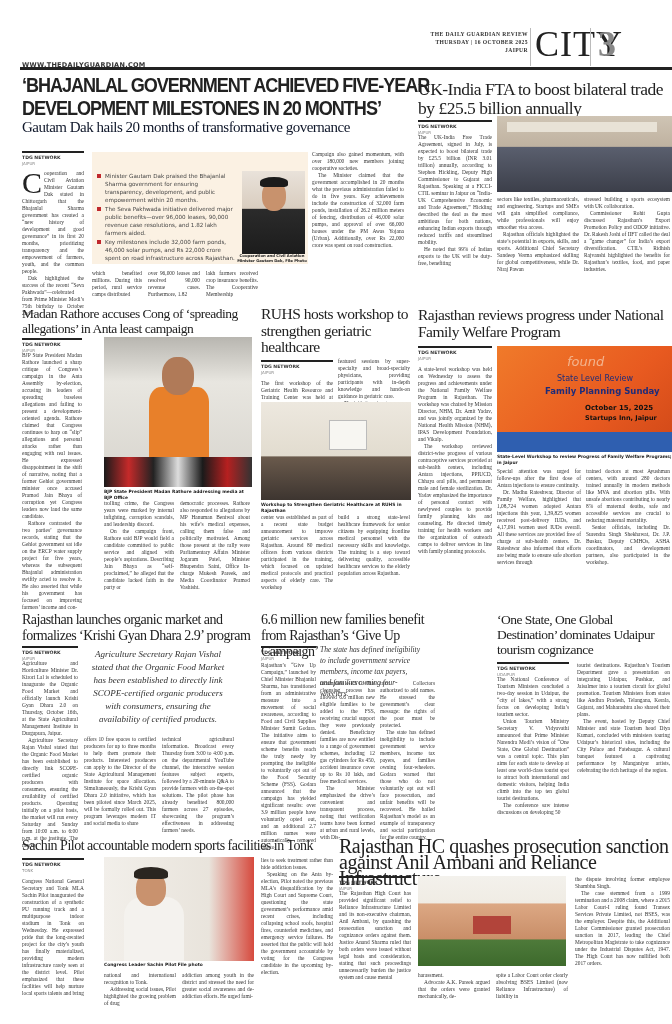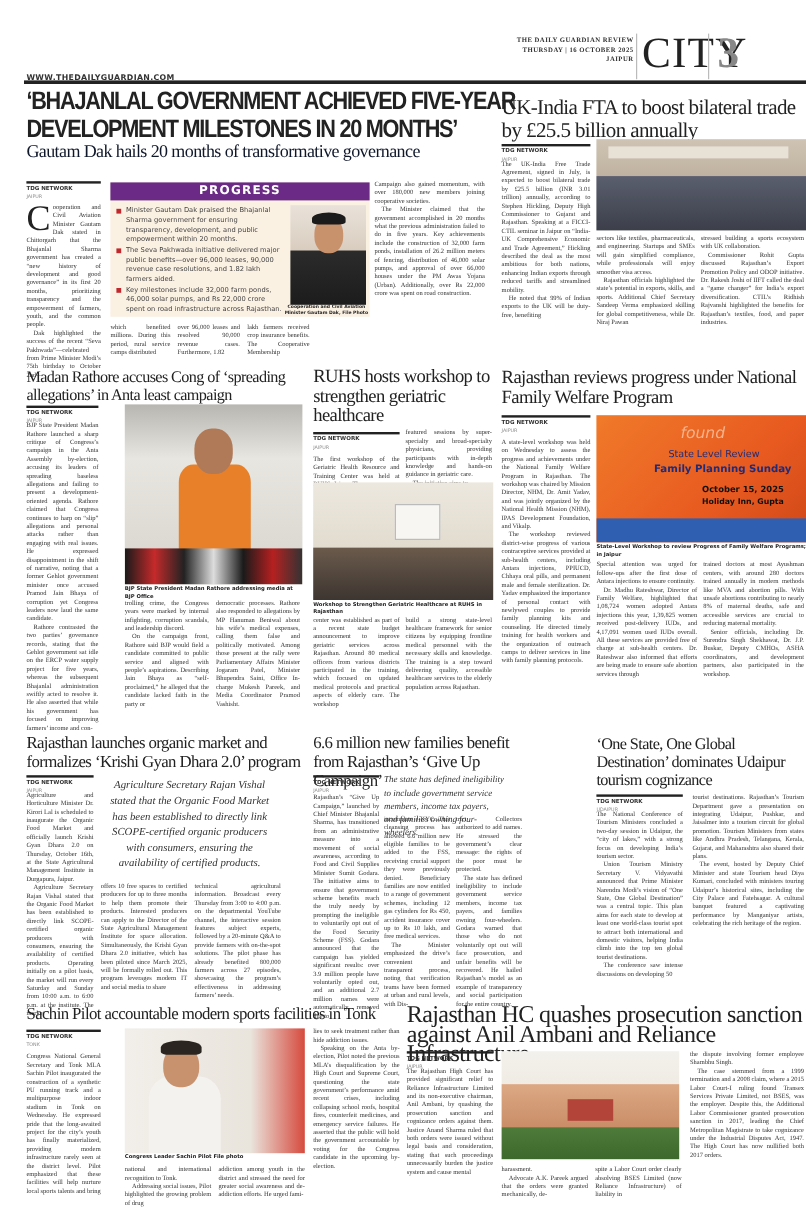--- a/index.html
+++ b/index.html
@@ -48,21 +48,20 @@
   <div class="abs h-cond" style="left:22px;top:74px;font-size:21px;line-height:22px;transform:scaleX(.86);white-space:nowrap">‘BHAJANLAL GOVERNMENT ACHIEVED FIVE-YEAR</div>
   <div class="abs h-cond" style="left:22px;top:97px;font-size:21px;line-height:22px;transform:scaleX(.86);white-space:nowrap">DEVELOPMENT MILESTONES IN 20 MONTHS’</div>
   <div class="abs h-serif" style="left:22px;top:119px;font-size:15px;line-height:16px;color:#0f172a;white-space:nowrap">Gautam Dak hails 20 months of transformative governance</div>
   <div class="abs byline" style="left:22px;top:151px;width:62px"><span>TDG NETWORK</span><span class="loc">JAIPUR</span></div>
   <div class="abs body" style="left:22px;top:170px;width:62px">
     <p class="first"><span class="dropcap">C</span><span>ooperation and Civil Aviation Minister Gautam Dak stated in Chittorgarh that the Bhajanlal Sharma government has created a “new history of development and good governance” in its first 20 months, prioritizing transparency and the empowerment of farmers, youth, and the common people.</span></p>
     <p>Dak highlighted the success of the recent “Seva Pakhwada”—celebrated from Prime Minister Modi’s 75th birthday to October 2nd—</p>
   </div>
 
   <div class="abs progress-box" style="left:92px;top:152px;width:216px;height:112px">
-    <div class="progress-head">PROGRESS</div>
     <ul class="progress-list" style="position:absolute;left:5px;top:20px;width:140px">
       <li>Minister Gautam Dak praised the Bhajanlal Sharma government for ensuring transparency, development, and public empowerment within 20 months.</li>
       <li>The Seva Pakhwada initiative delivered major public benefits—over 96,000 leases, 90,000 revenue case resolutions, and 1.82 lakh farmers aided.</li>
       <li>Key milestones include 32,000 farm ponds, 46,000 solar pumps, and Rs 22,000 crore spent on road infrastructure across Rajasthan.</li>
     </ul>
     <div class="photo" style="position:absolute;left:150px;top:19px;width:63px;height:83px;background:linear-gradient(180deg,#e9e2da 0%,#d9cdbf 45%,#2b2b2b 46%,#1c1c1c 100%)">
       <div style="position:absolute;left:20px;top:10px;width:24px;height:30px;border-radius:45%;background:#c8926d"></div>
       <div style="position:absolute;left:18px;top:6px;width:28px;height:10px;border-radius:50% 50% 20% 20%;background:#1b1b1b"></div>
     </div>
     <div class="caption" style="position:absolute;left:145px;top:102px;width:70px;text-align:center;font-size:3.8px;line-height:4.5px">Cooperation and Civil Aviation Minister Gautam Dak, File Photo</div>
@@ -151,36 +150,36 @@
   <div class="abs byline" style="left:418px;top:346px;width:74px"><span>TDG NETWORK</span><span class="loc">JAIPUR</span></div>
   <div class="abs body" style="left:418px;top:366px;width:74px">
     <p class="first">A state-level workshop was held on Wednesday to assess the progress and achievements under the National Family Welfare Program in Rajasthan. The workshop was chaired by Mission Director, NHM, Dr. Amit Yadav, and was jointly organized by the National Health Mission (NHM), IPAS Development Foundation, and Vikalp.</p>
     <p>The workshop reviewed district-wise progress of various contraceptive services provided at sub-health centers, including Antara injections, PPIUCD, Chhaya oral pills, and permanent male and female sterilization. Dr. Yadav emphasized the importance of personal contact with newlywed couples to provide family planning kits and counseling. He directed timely training for health workers and the organization of outreach camps to deliver services in line with family planning protocols.</p>
   </div>
   <div class="abs photo" style="left:497px;top:346px;width:175px;height:106px;background:linear-gradient(135deg,#f07a2a 0%,#e85a20 60%,#d04818 100%)">
     <div style="position:absolute;left:70px;top:8px;font-family:'DejaVu Sans',sans-serif;font-style:italic;font-size:13px;color:#f5c7a8;opacity:.8">found</div>
     <div style="position:absolute;left:60px;top:28px;font-family:'DejaVu Sans',sans-serif;font-weight:normal;font-size:8px;color:#1e2c7a">State Level Review</div>
     <div style="position:absolute;left:48px;top:40px;font-family:'DejaVu Sans',sans-serif;font-weight:bold;font-size:8.5px;color:#1e2c7a;white-space:nowrap">Family Planning Sunday</div>
     <div style="position:absolute;left:88px;top:58px;font-family:'DejaVu Sans',sans-serif;font-weight:bold;font-size:7px;color:#111;white-space:nowrap">October 15, 2025</div>
-    <div style="position:absolute;left:88px;top:68px;font-family:'DejaVu Sans',sans-serif;font-weight:bold;font-size:6.5px;color:#111;white-space:nowrap">Holiday Inn, Gupta</div>
+    <div style="position:absolute;left:88px;top:68px;font-family:'DejaVu Sans',sans-serif;font-weight:bold;font-size:6.5px;color:#111;white-space:nowrap">Startups Inn, Jaipur</div>
     <div style="position:absolute;left:0;top:86px;width:175px;height:20px;background:#2f5fb0"></div>
   </div>
   <div class="abs caption" style="left:497px;top:454px;width:175px">State-Level Workshop to review Progress of Family Welfare Programs; in Jaipur</div>
   <div class="abs body" style="left:497px;top:468px;width:84px">
     <p class="first">Special attention was urged for follow-ups after the first dose of Antara injections to ensure continuity.</p>
     <p>Dr. Madhu Rateshwar, Director of Family Welfare, highlighted that 1,08,724 women adopted Antara injections this year, 1,39,825 women received post-delivery IUDs, and 4,17,091 women used IUDs overall. All these services are provided free of charge at sub-health centers. Dr. Rateshwar also informed that efforts are being made to ensure safe abortion services through</p>
   </div>
   <div class="abs body" style="left:586px;top:468px;width:84px">
     <p class="first">trained doctors at most Ayushman centers, with around 280 doctors trained annually in modern methods like MVA and abortion pills. With unsafe abortions contributing to nearly 8% of maternal deaths, safe and accessible services are crucial to reducing maternal mortality.</p>
     <p>Senior officials, including Dr. Surendra Singh Shekhawat, Dr. J.P. Buskar, Deputy CMHOs, ASHA coordinators, and development partners, also participated in the workshop.</p>
   </div>
 </div>
 
 <div>
-  <div class="abs h-serif" style="left:22px;top:612px;width:235px;font-size:14px;line-height:16px">Rajasthan launches organic market and formalizes ‘Krishi Gyan Dhara 2.0’ program</div>
+  <div class="abs h-serif" style="left:22px;top:612px;width:235px;font-size:14px;line-height:16px">Rajasthan launches organic market and formalizes ‘Krishi Gyan Dhara 2.9’ program</div>
   <div class="abs byline" style="left:22px;top:646px;width:56px"><span>TDG NETWORK</span><span class="loc">JAIPUR</span></div>
   <div class="abs body" style="left:22px;top:660px;width:56px">
     <p class="first">Agriculture and Horticulture Minister Dr. Kirori Lal is scheduled to inaugurate the Organic Food Market and officially launch Krishi Gyan Dhara 2.0 on Thursday, October 16th, at the State Agricultural Management Institute in Durgapura, Jaipur.</p>
     <p>Agriculture Secretary Rajan Vishal stated that the Organic Food Market has been established to directly link SCOPE-certified organic producers with consumers, ensuring the availability of certified products. Operating initially on a pilot basis, the market will run every Saturday and Sunday from 10:00 a.m. to 6:00 p.m. at the institute. The market</p>
   </div>
   <div class="abs pullquote" style="left:88px;top:648px;width:140px;font-size:9px;line-height:13px">Agriculture Secretary Rajan Vishal stated that the Organic Food Market has been established to directly link SCOPE-certified organic producers with consumers, ensuring the availability of certified products.</div>
   <div class="abs body" style="left:84px;top:736px;width:72px">
       <p class="first">offers 10 free spaces to certified producers for up to three months to help them promote their products. Interested producers can apply to the Director of the State Agricultural Management Institute for space allocation. Simultaneously, the Krishi Gyan Dhara 2.0 initiative, which has been piloted since March 2025, will be formally rolled out. This program leverages modern IT and social media to share</p>
     </div>
   <div class="abs body" style="left:162px;top:736px;width:72px">

